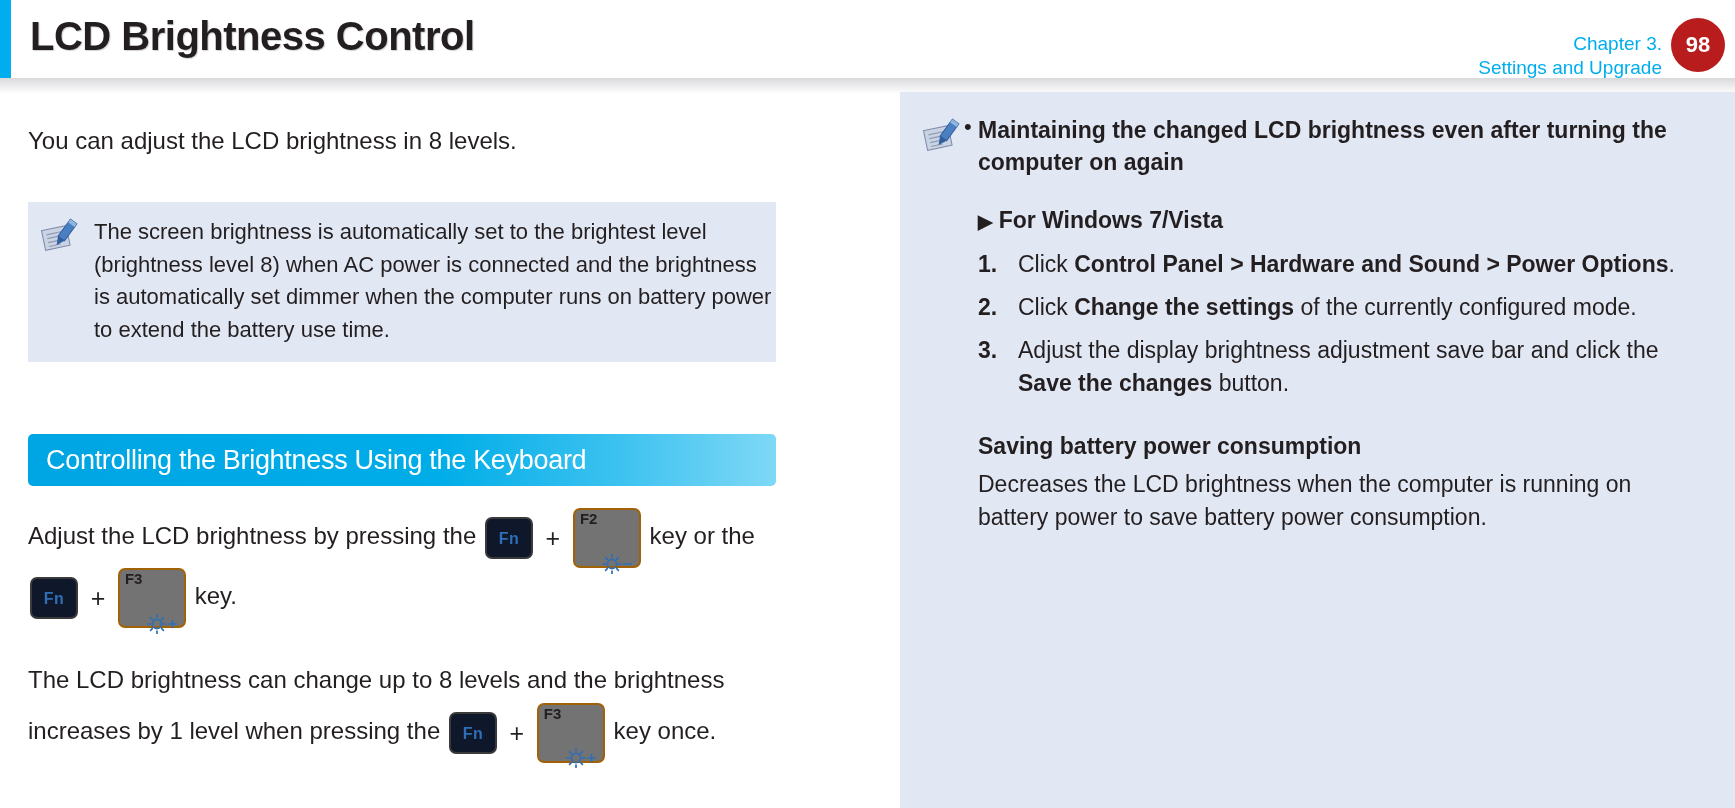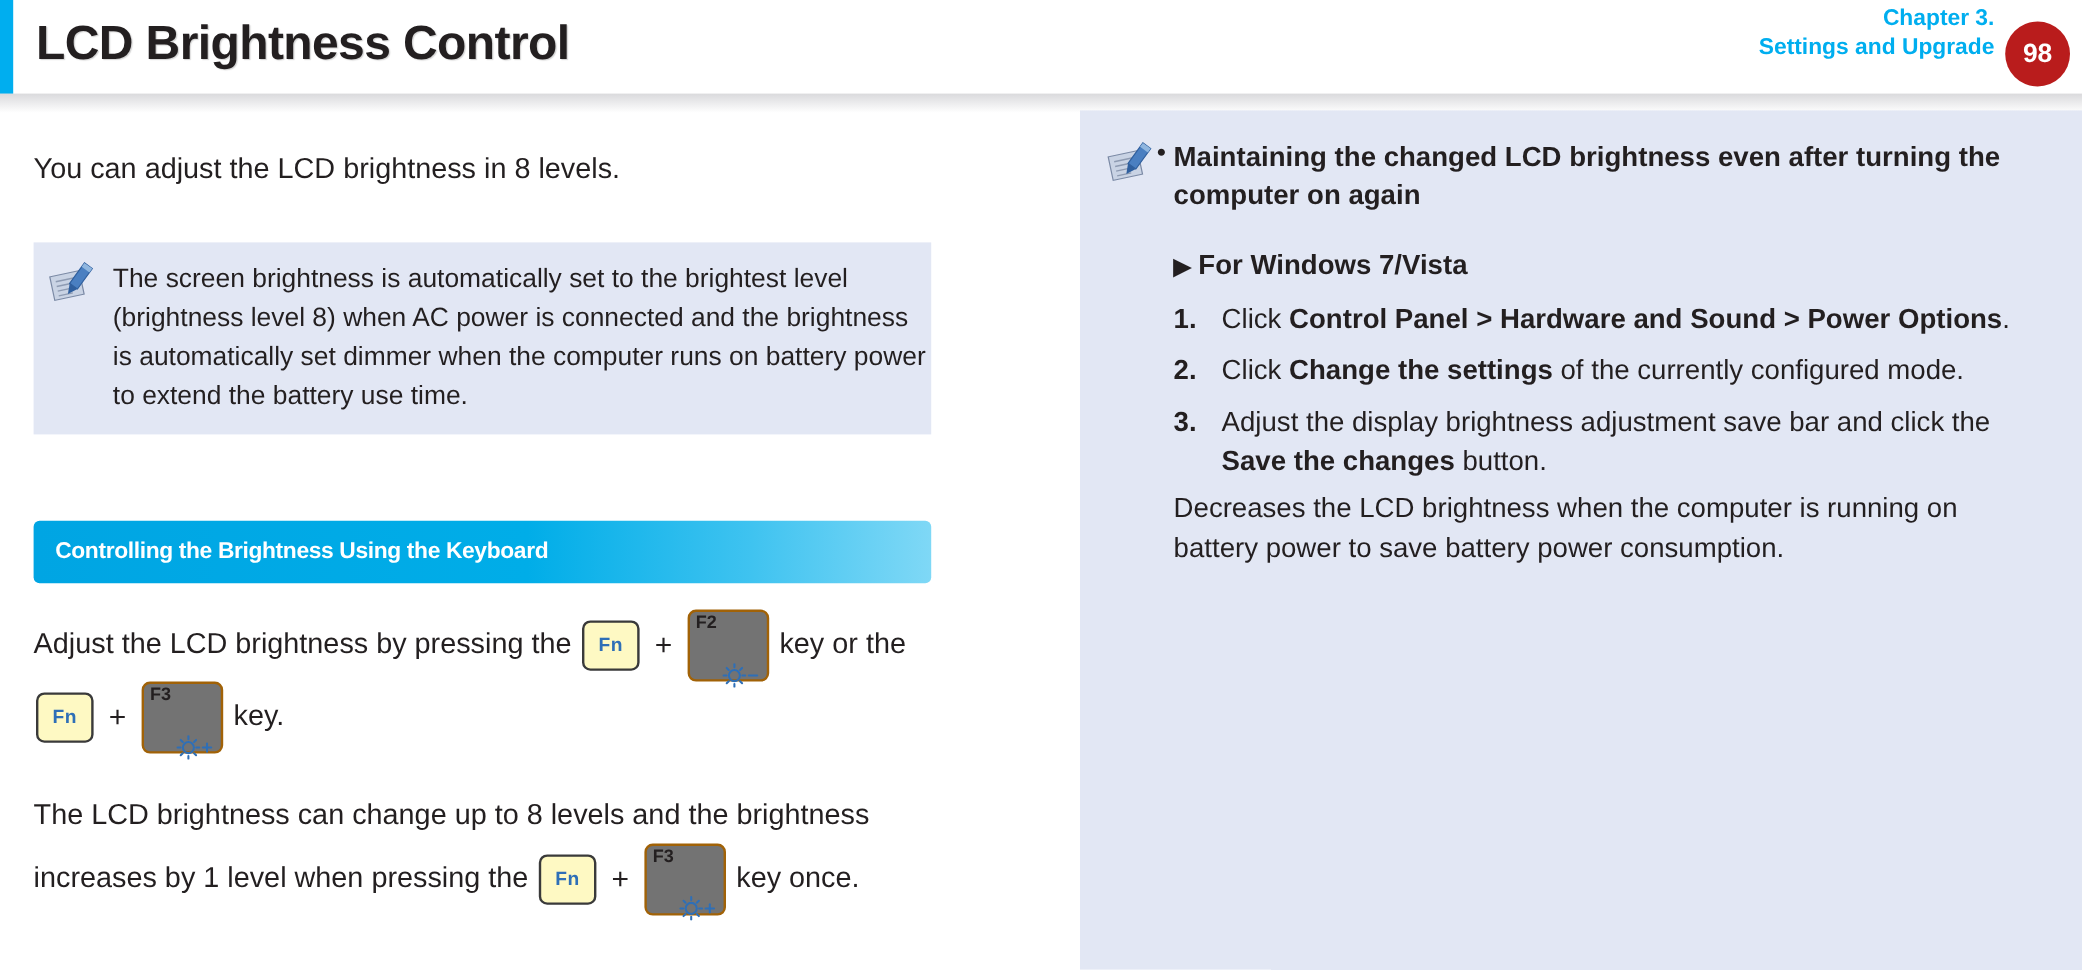--- a/index.html
+++ b/index.html
@@ -39,24 +39,24 @@
     font-size: 40px;
     font-weight: bold;
     letter-spacing: -0.5px;
     color: #231f20;
     text-shadow: 1px 1px 1px rgba(0,0,0,0.18);
     white-space: nowrap;
   }
   .chapter-block {
     position: absolute;
     right: 73px;
-    top: 4px;
+    top: 32px;
     text-align: right;
     color: #00AEEF;
-    font-weight: bold;
+    font-weight: normal;
     font-size: 19px;
     line-height: 24px;
   }
   .page-badge {
     position: absolute;
     right: 10px;
     top: 18px;
     width: 54px;
     height: 54px;
     border-radius: 50%;
@@ -127,22 +127,22 @@
     height: 52px;
     border-radius: 5px;
     background: linear-gradient(to right, #00A5E3 0%, #00ADE8 55%, #3FC3F0 80%, #7FD8F6 100%);
     display: flex;
     align-items: center;
     padding-left: 18px;
     box-sizing: border-box;
   }
   .section-bar .section-title {
     color: #ffffff;
-    font-size: 19px;
-    font-weight: bold;
+    font-size: 27px;
+    font-weight: normal;
     letter-spacing: -0.3px;
     white-space: nowrap;
   }
 
   .body-para {
     font-size: 24px;
     line-height: 49px;
     margin-top: 22px;
     width: 752px;
   }
@@ -154,21 +154,21 @@
     vertical-align: middle;
     box-sizing: border-box;
     position: relative;
     border-radius: 7px;
     text-align: left;
   }
   .key-fn {
     width: 48px;
     height: 42px;
     border: 2px solid #3a3a3a;
-    background: #fef9c3;
+    background: #0f172a;
     margin: 0 2px;
   }
   .key-fn .fn-label {
     position: absolute;
     left: 0; right: 0;
     top: 50%;
     transform: translateY(-50%);
     text-align: center;
     color: #2E6FB7;
     font-size: 16px;
@@ -444,15 +444,16 @@
       <li>
         <span class="num">2.</span>
         <span><span>Click </span><span class="r-bold">Change the settings</span><span> of the currently configured mode.</span></span>
       </li>
       <li>
         <span class="num">3.</span>
         <span><span>Adjust the display brightness adjustment save bar and click the </span><span class="r-bold">Save the changes</span><span> button.</span></span>
       </li>
     </ol>
 
+    <div class="r-block-head">Saving battery power consumption</div>
     <p class="r-block-para">Decreases the LCD brightness when the computer is running on battery power to save battery power consumption.</p>
   </div>
 </div>
 
 </body></html>

